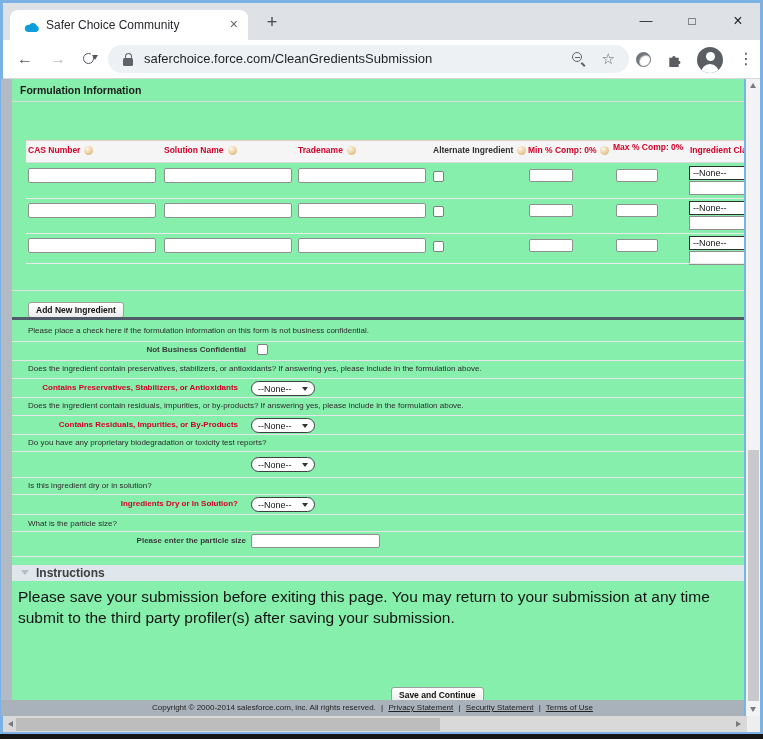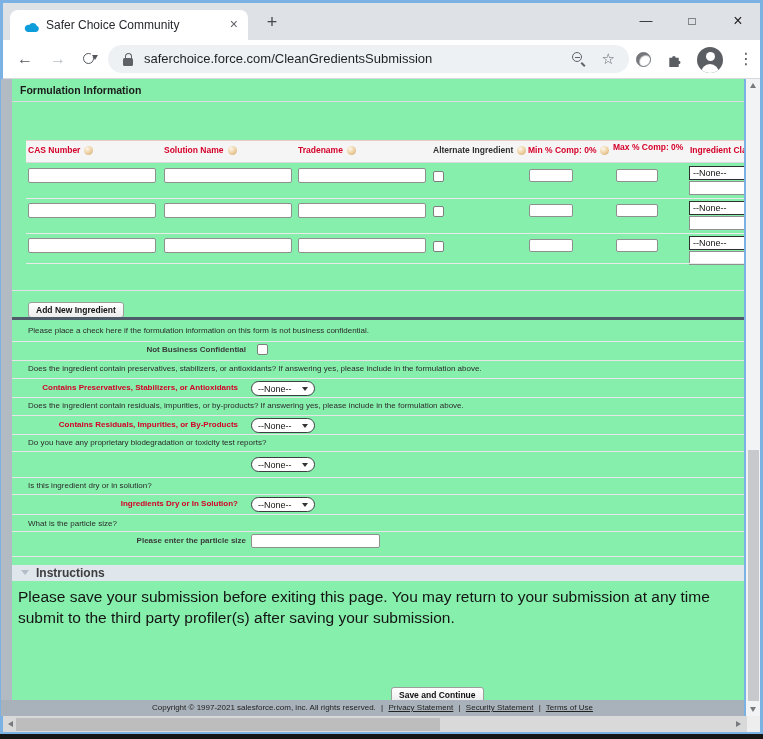--- a/index.html
+++ b/index.html
@@ -255,21 +255,21 @@
       <span class="instr-t">Instructions</span>
     </div>
     <div class="a bigtext">
       <div>Please save your submission before exiting this page. You may return to your submission at any time</div>
       <div>submit to the third party profiler(s) after saving your submission.</div>
     </div>
 
     <button class="a btn" style="left:390px;top:572px;">Save and Continue</button>
 
     <div class="a footer">
-      <span>Copyright © 1997-2021 salesforce.com, inc. All rights reserved.</span>
+      <span>Copyright © 2000-2014 salesforce.com, inc. All rights reserved.</span>
       <span class="fsep">|</span>
       <span class="flink">Privacy Statement</span>
       <span class="fsep">|</span>
       <span class="flink">Security Statement</span>
       <span class="fsep">|</span>
       <span class="flink">Terms of Use</span>
     </div>
   </div>
 
   <div class="a vscroll">

